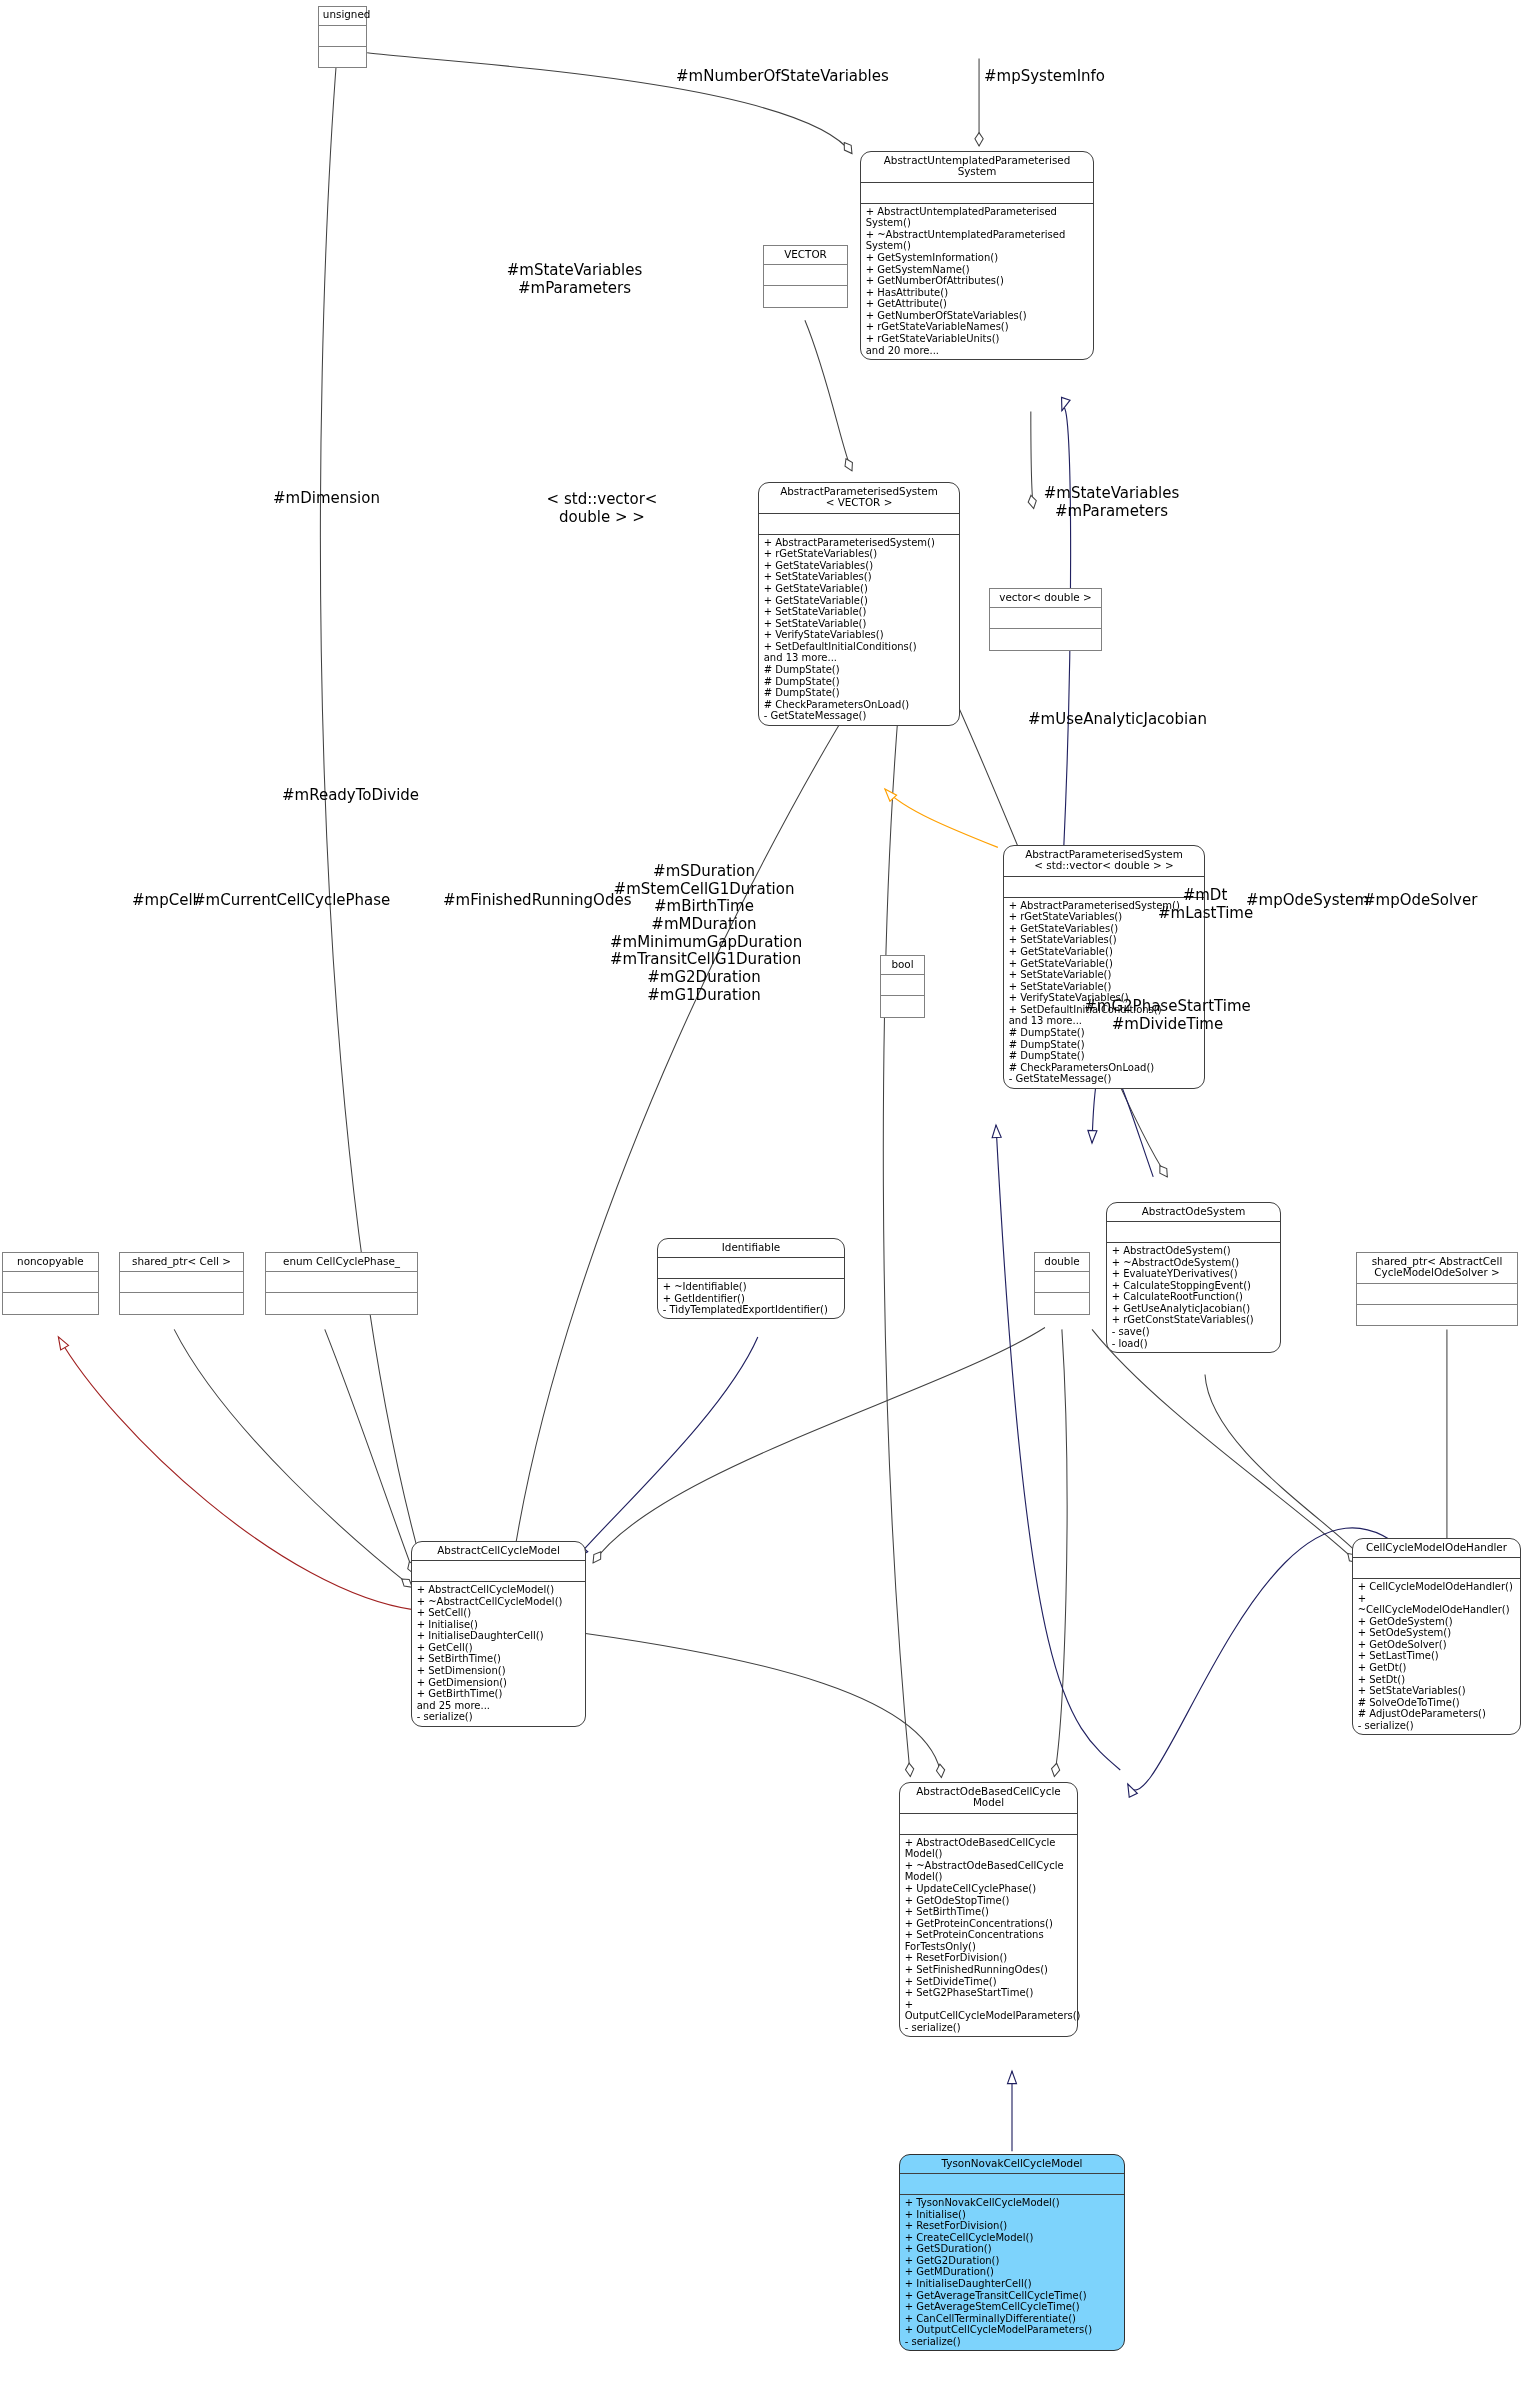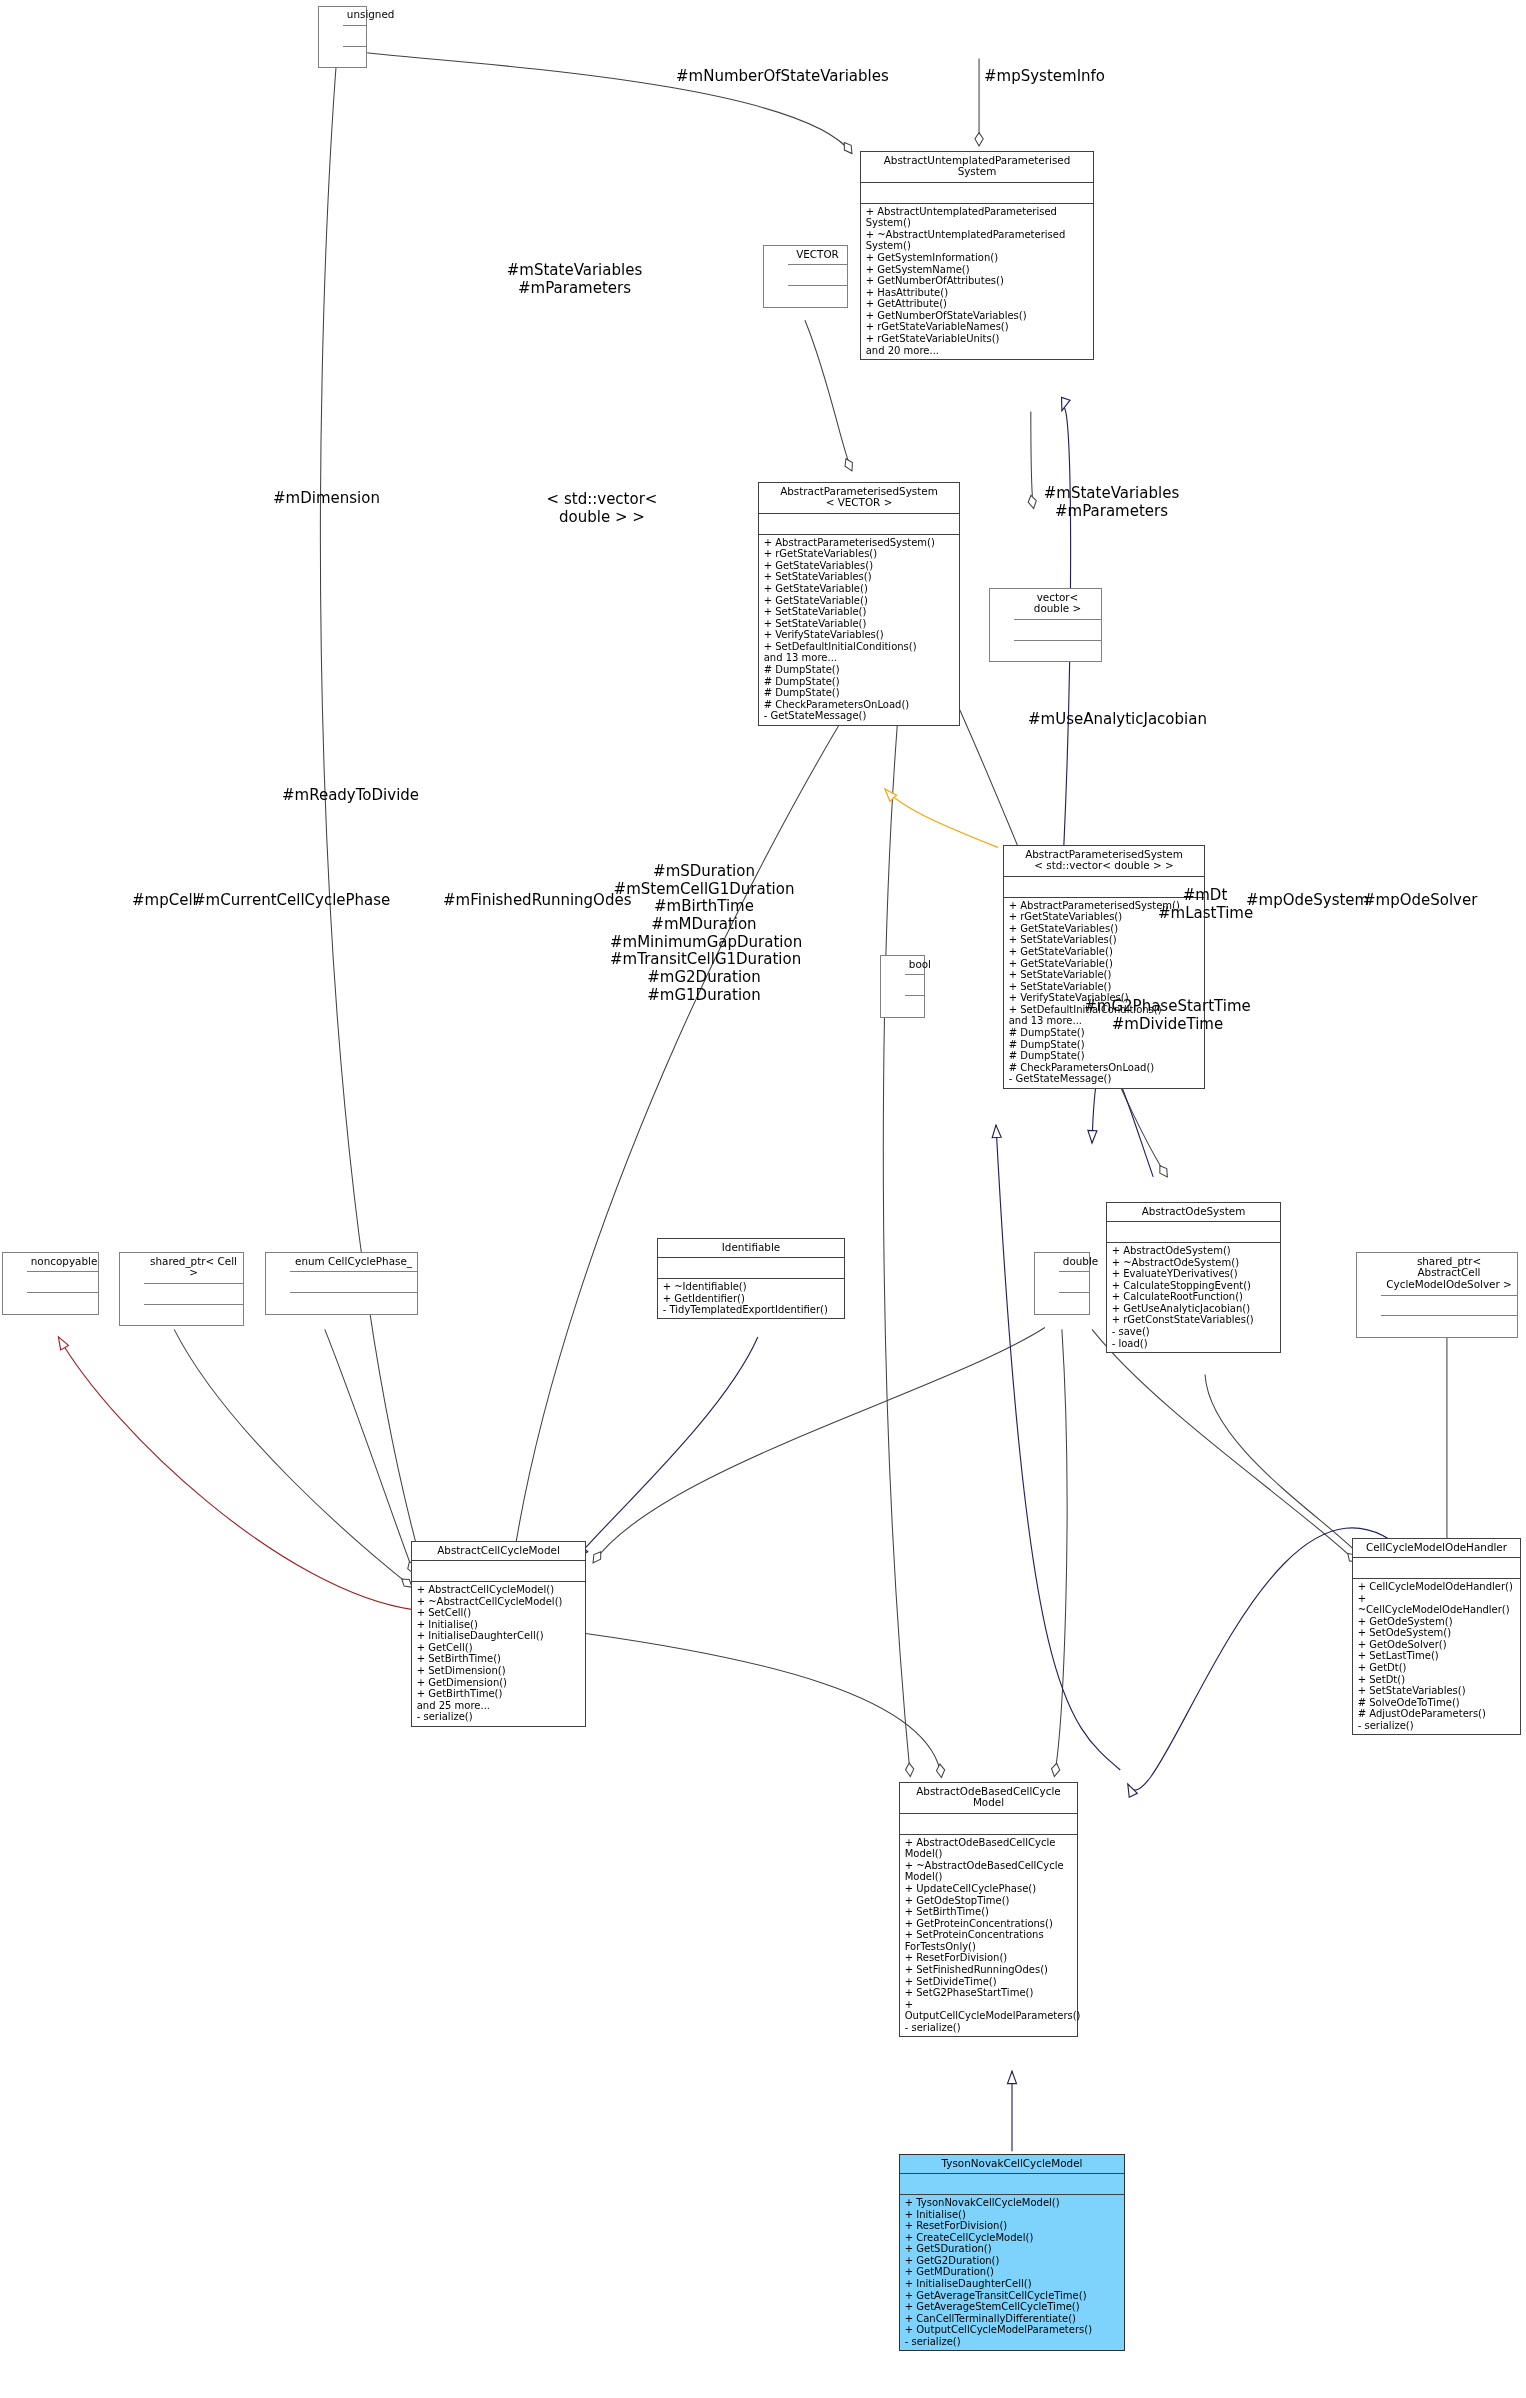--- a/index.html
+++ b/index.html
@@ -15,22 +15,22 @@
   .node .title{
     text-align:center;padding:2.8px 3.8px 3.8px 3.8px;line-height:1.12;
     border-bottom:0.9px solid #808080;white-space:pre-line;
   }
   .node.strong .title,.node.filled .title{border-bottom:0.9px solid #404040;}
   .node .attrs{border-bottom:0.9px solid #808080;min-height:16px;padding:1.9px 3.8px;}
   .node.strong .attrs,.node.filled .attrs{border-bottom:0.9px solid #404040;}
   .node .ops{padding:1.9px 4.7px 2.8px 4.7px;line-height:1.16;}
   .node .ops div{white-space:normal;}
 
-  .fs11{font-size:10.4px;padding-left:24px;}
-  .fs10{font-size:10px;}
+  .fs11{font-size:10.4px;}
+  .fs10{font-size:10px;border-radius:11px;}
 
   
   .elabel{position:absolute;font-size:15px;line-height:1.18;color:#000;
           text-align:center;white-space:pre-line;background:transparent;}
 </style>
 </head>
 <body>
 
 <div id="canvas">
 

